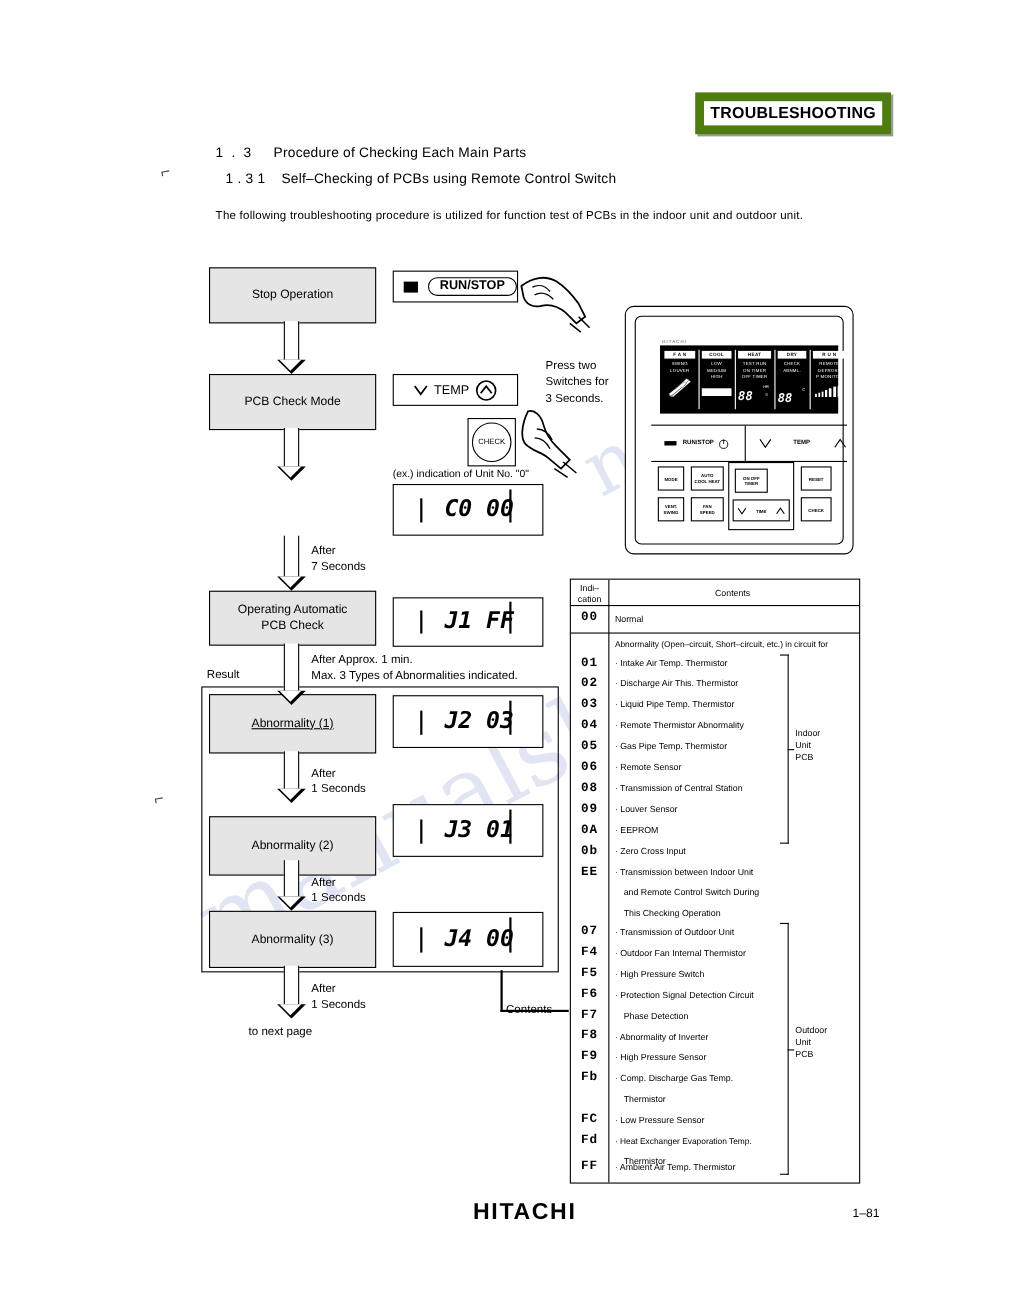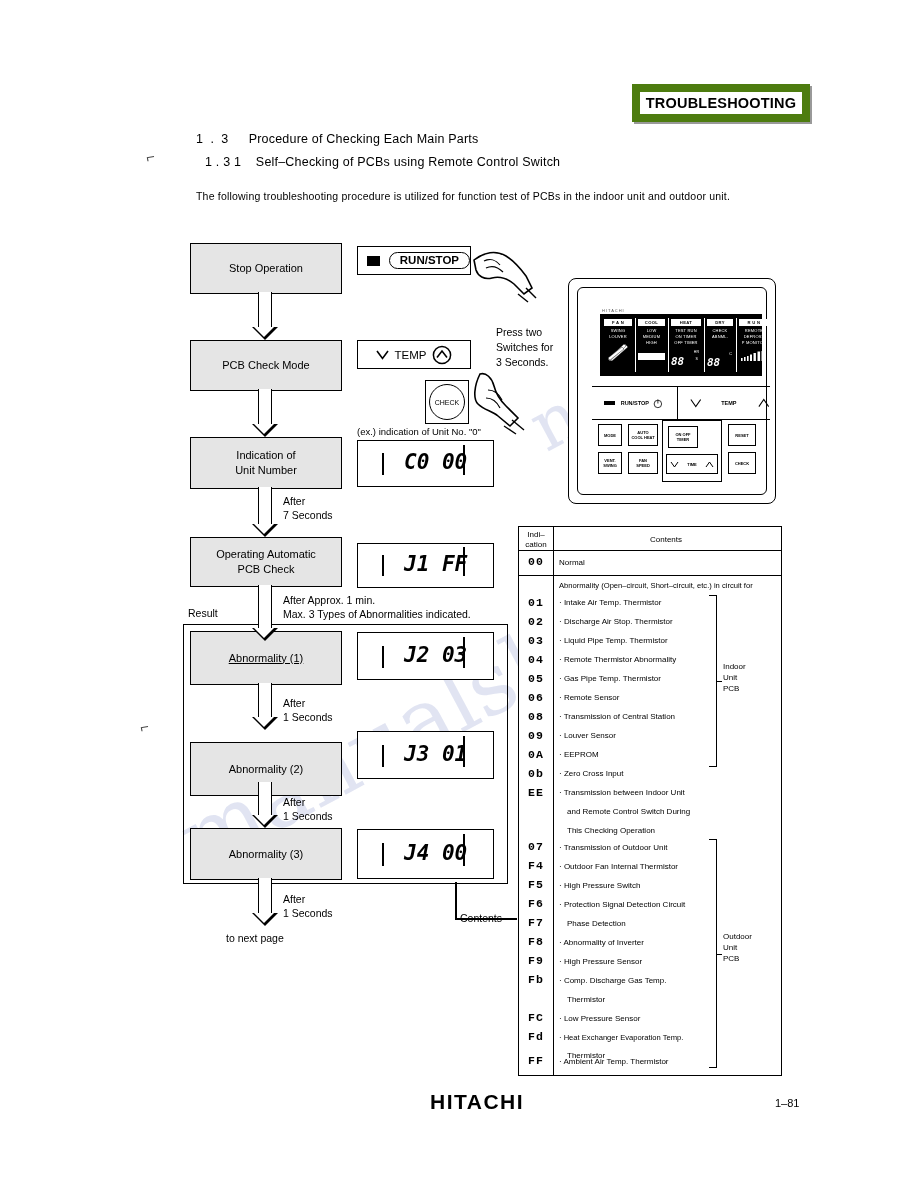--- a/index.html
+++ b/index.html
@@ -171,24 +171,20 @@
   <div class="squig" style="left:140px;top:718px;">⌐</div>
 
   <div class="fbox" style="left:190px;top:243px;width:150px;height:49px;">
     <span>Stop Operation</span>
   </div>
 
   <div class="fbox" style="left:190px;top:340px;width:150px;height:49px;">
     <span>PCB Check Mode</span>
   </div>
 
-  <div class="fbox" style="left:190px;top:437px;width:150px;height:50px;">
-    <span>Indication of</span>
-    <span>Unit Number</span>
-  </div>
 
   <div class="fbox" style="left:190px;top:537px;width:150px;height:48px;">
     <span>Operating Automatic</span>
     <span>PCB Check</span>
   </div>
 
   <div style="position:absolute;left:183px;top:624px;width:323px;height:258px;border:1.6px solid #000;"></div>
 
   <div class="fbox" style="left:190px;top:631px;width:150px;height:52px;text-decoration:underline;">
     <span>Abnormality (1)</span>
@@ -466,21 +462,21 @@
     <div class="th" style="left:34px;top:8px;width:226px;">Contents</div>
 
     <div class="code" style="top:28px;">00</div>
     <div class="item" style="top:31px;">Normal</div>
 
     <div class="item" style="top:54px;font-size:7.6px;">Abnormality (Open–circuit, Short–circuit, etc.) in circuit for</div>
 
     <div class="code" style="top:69px;">01</div>
     <div class="item" style="top:71px;">· Intake Air Temp. Thermistor</div>
     <div class="code" style="top:88px;">02</div>
-    <div class="item" style="top:90px;">· Discharge Air Stop. Thermistor</div>
+    <div class="item" style="top:90px;">· Discharge Air This. Thermistor</div>
     <div class="code" style="top:107px;">03</div>
     <div class="item" style="top:109px;">· Liquid Pipe Temp. Thermistor</div>
     <div class="code" style="top:126px;">04</div>
     <div class="item" style="top:128px;">· Remote Thermistor Abnormality</div>
     <div class="code" style="top:145px;">05</div>
     <div class="item" style="top:147px;">· Gas Pipe Temp. Thermistor</div>
     <div class="code" style="top:164px;">06</div>
     <div class="item" style="top:166px;">· Remote Sensor</div>
     <div class="code" style="top:183px;">08</div>
     <div class="item" style="top:185px;">· Transmission of Central Station</div>

